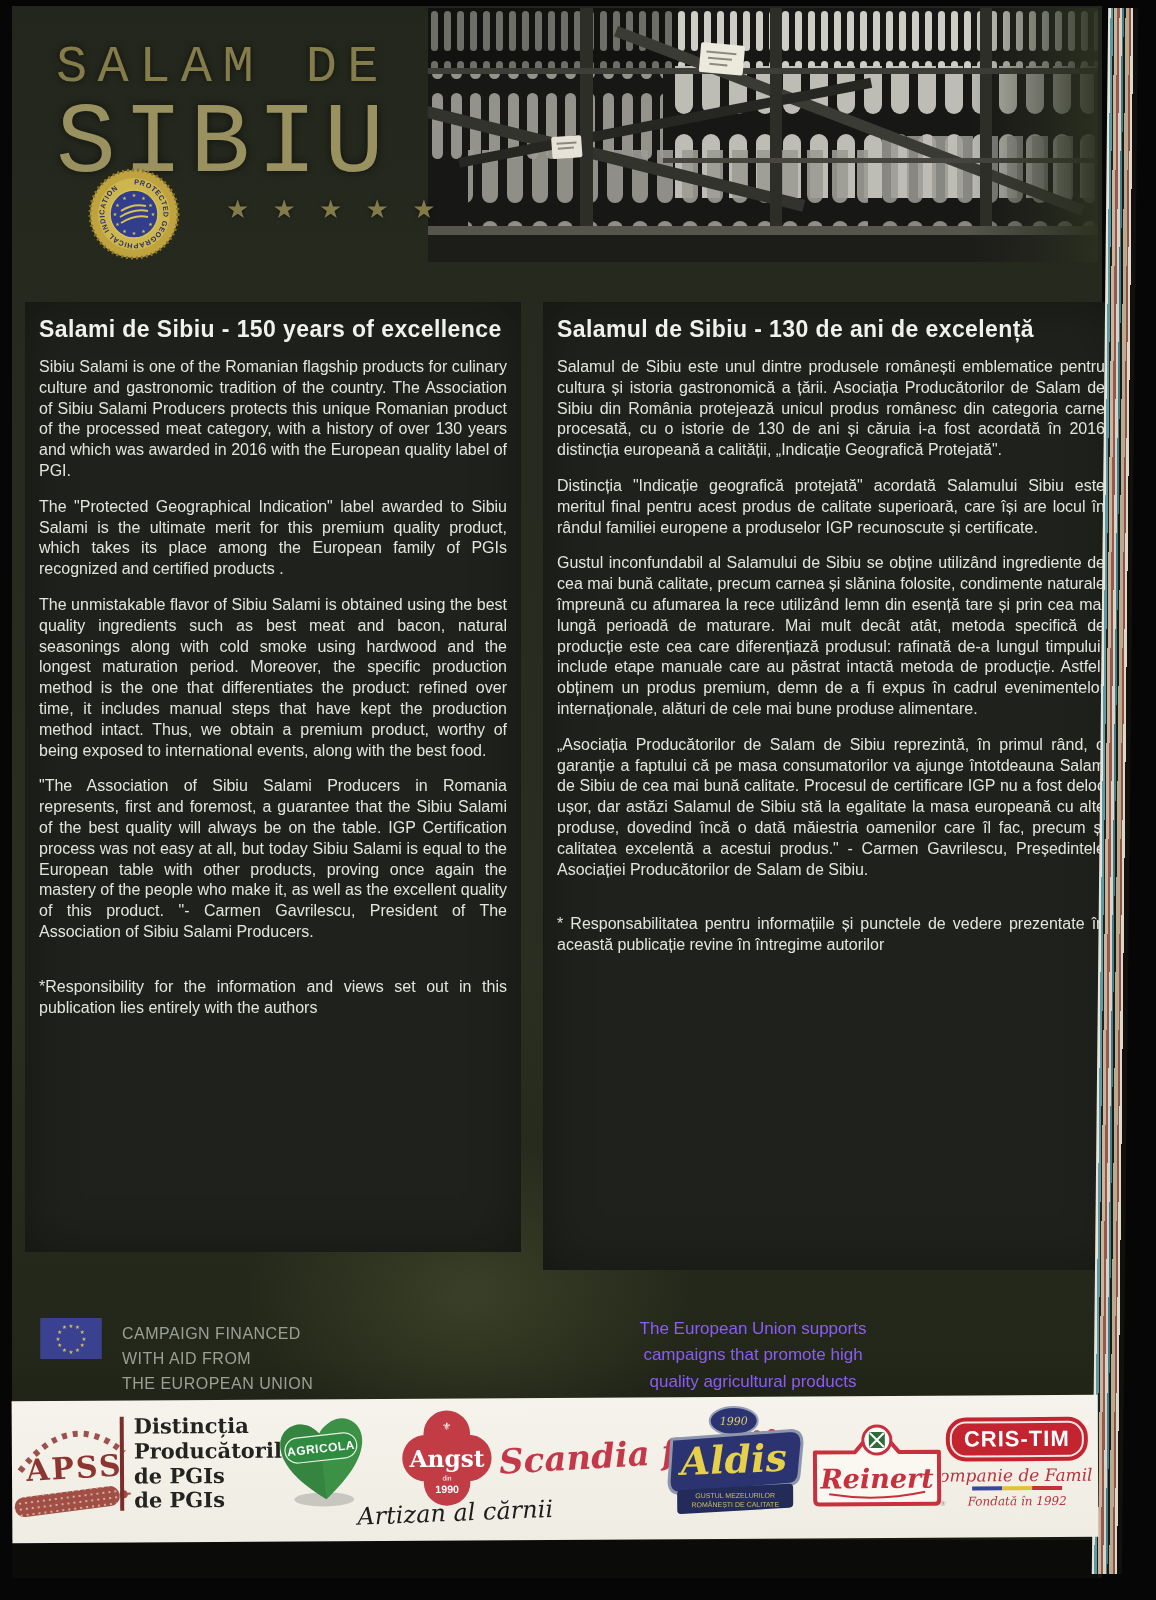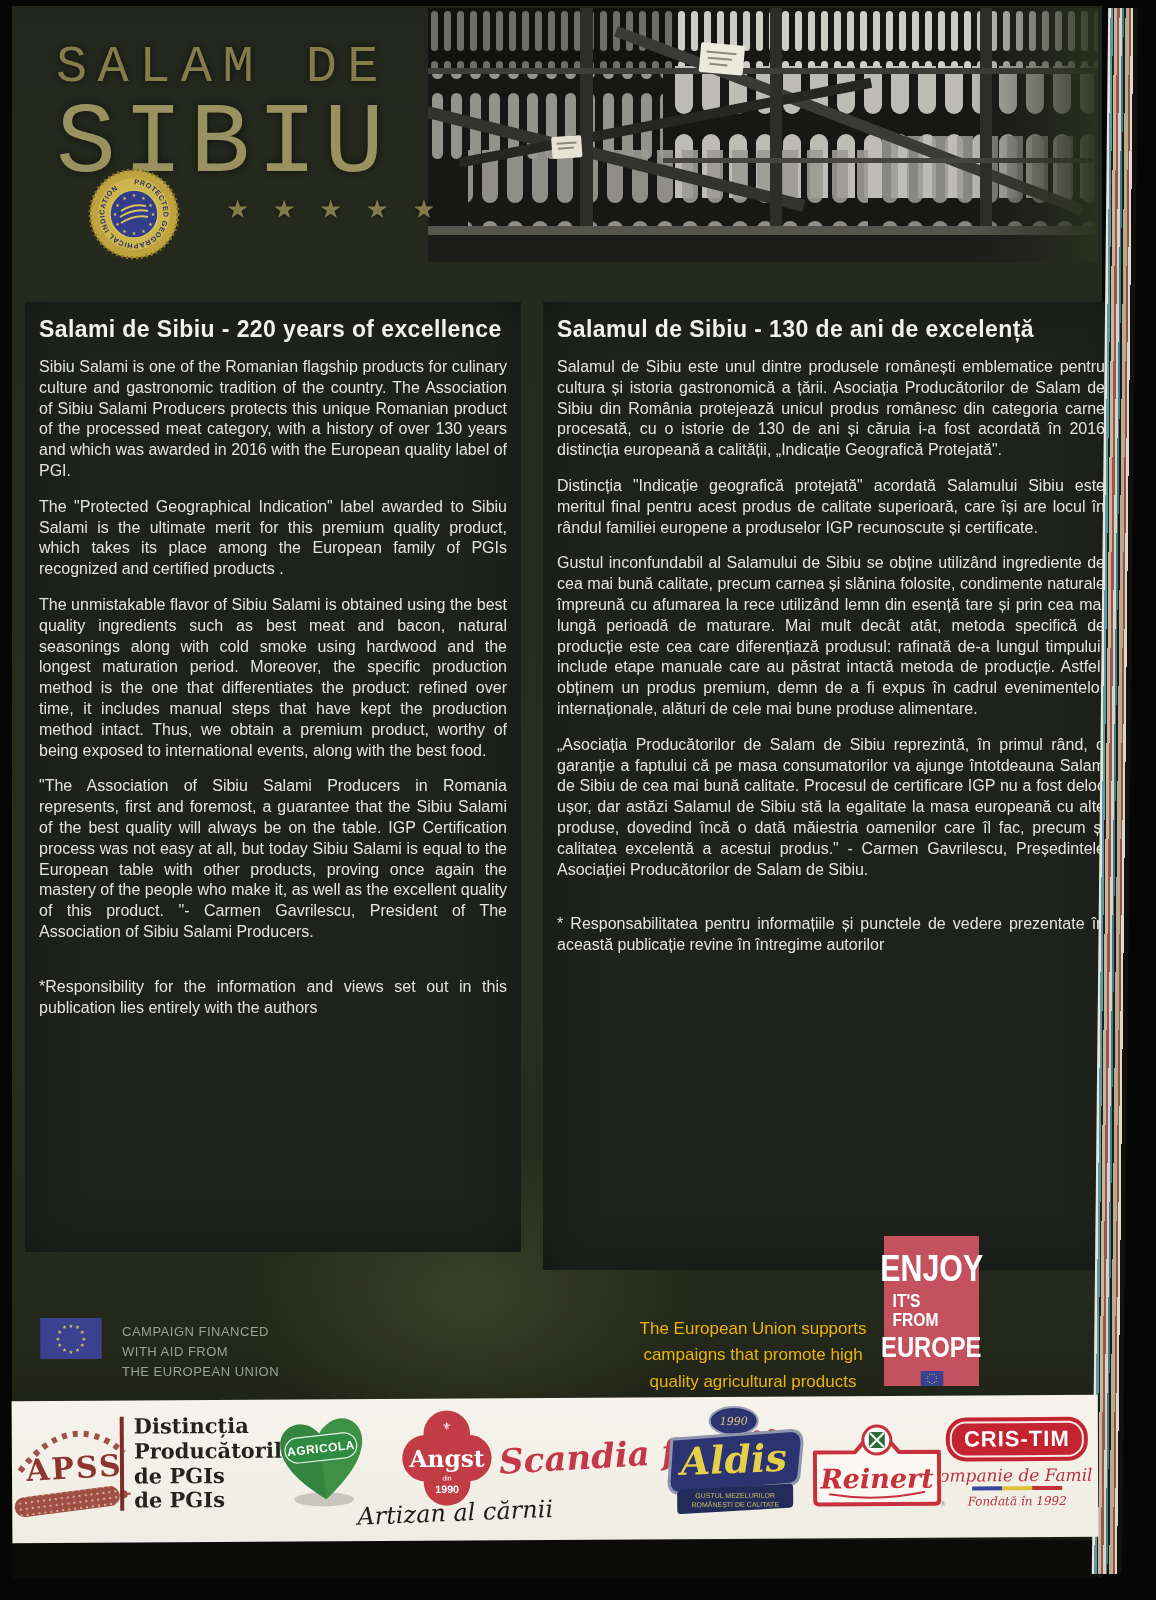--- a/index.html
+++ b/index.html
@@ -24,24 +24,24 @@
   .star-row{position:absolute;left:226px;top:194px;font-size:26px;letter-spacing:8px;color:#837a4a;
     text-shadow:0 0 4px rgba(0,0,0,.5);}
   .col{position:absolute;background:#1f221c;box-shadow:inset 0 0 50px rgba(0,0,0,.38);
     padding:12px 14px;box-sizing:border-box;color:#e4e4df;}
   .col-en{left:25px;top:302px;width:496px;min-height:950px;}
   .col-ro{left:543px;top:302px;width:576px;min-height:968px;}
   .col h2{margin:2px 0 14px 0;font-size:23px;letter-spacing:.4px;color:#f1f1ed;}
   .col p{margin:0 0 15px 0;font-size:16px;line-height:1.3;text-align:justify;}
   .footnote{margin-top:34px !important;text-align:center;}
   .eu-flag{position:absolute;left:40px;top:1318px;width:62px;height:41px;}
-  .campaign{position:absolute;left:122px;top:1322px;font-size:13px;line-height:1.55;
+  .campaign{position:absolute;left:122px;top:1322px;font-size:16px;line-height:1.55;
     letter-spacing:.5px;color:#9aa094;white-space:pre-line;}
   .support{position:absolute;left:598px;top:1316px;width:310px;font-size:17px;line-height:1.55;
-    color:#eab308;text-align:center;white-space:pre-line;}
+    color:#8b5cf6;text-align:center;white-space:pre-line;}
   .enjoy{position:absolute;left:884px;top:1236px;width:95px;height:150px;background:#c4515e;
     display:flex;flex-direction:column;align-items:center;justify-content:flex-start;
     padding-top:14px;box-sizing:border-box;z-index:5;}
   .enjoy span{display:block;color:#fff;font-weight:bold;transform:scaleX(.82);line-height:1;}
   .enjoy .e1{font-size:37px;}
   .enjoy .e2{font-size:19px;margin-top:4px;}
   .enjoy .e3{font-size:29px;margin-top:4px;}
   .enjoy svg{margin-top:9px;}
   .footer-band{position:absolute;left:12px;top:1398px;width:1086px;height:142px;
     background:linear-gradient(180deg,#f6f3ec,#efece3);transform:rotate(-.35deg);z-index:4;}
@@ -164,21 +164,21 @@
     <g stroke="#d6c25a" stroke-width="2" fill="none">
       <path d="M35 45 q12 -8 25 -5"></path>
         <path d="M34 51 q14 -9 28 -6"></path>
         <path d="M35 57 q14 -9 27 -6"></path>
     </g>
   </svg>
 
   <div class="star-row">★ ★ ★ ★ ★</div>
 
   <div class="col col-en">
-    <h2>Salami de Sibiu - 220 years of excellence</h2>
+    <h2>Salami de Sibiu - 150 years of excellence</h2>
     <p>Sibiu Salami is one of the Romanian flagship products for culinary culture and gastronomic tradition of the country. The Association of Sibiu Salami Producers protects this unique Romanian product of the processed meat category, with a history of over 130 years and which was awarded in 2016 with the European quality label of PGI.</p>
     <p>The "Protected Geographical Indication" label awarded to Sibiu Salami is the ultimate merit for this premium quality product, which takes its place among the European family of PGIs recognized and certified products .</p>
     <p>The unmistakable flavor of Sibiu Salami is obtained using the best quality ingredients such as best meat and bacon, natural seasonings along with cold smoke using hardwood and the longest maturation period. Moreover, the specific production method is the one that differentiates the product: refined over time, it includes manual steps that have kept the production method intact. Thus, we obtain a premium product, worthy of being exposed to international events, along with the best food.</p>
     <p>"The Association of Sibiu Salami Producers in Romania represents, first and foremost, a guarantee that the Sibiu Salami of the best quality will always be on the table. IGP Certification process was not easy at all, but today Sibiu Salami is equal to the European table with other products, proving once again the mastery of the people who make it, as well as the excellent quality of this product. "- Carmen Gavrilescu, President of The Association of Sibiu Salami Producers.</p>
     <p class="footnote">*Responsibility for the information and views set out in this publication lies entirely with the authors</p>
   </div>
 
   <div class="col col-ro">
     <h2>Salamul de Sibiu - 130 de ani de excelență</h2>
     <p>Salamul de Sibiu este unul dintre produsele românești emblematice pentru cultura și istoria gastronomică a țării. Asociația Producătorilor de Salam de Sibiu din România protejează unicul produs românesc din categoria carne procesată, cu o istorie de 130 de ani și căruia i-a fost acordată în 2016 distincția europeană a calității, „Indicație Geografică Protejată".</p>
@@ -192,29 +192,20 @@
     <rect width="90" height="60" fill="#3a4190"></rect>
       <use href="#eu-stars-g"></use>
   </svg>
   <div class="campaign">CAMPAIGN FINANCED
 WITH AID FROM
 THE EUROPEAN UNION</div>
   <div class="support">The European Union supports
 campaigns that promote high
 quality agricultural products</div>
 
-  <div class="enjoy">
-    <span class="e1">ENJOY</span>
-    <span class="e2">IT'S FROM</span>
-    <span class="e3">EUROPE</span>
-    <svg width="42" height="28" viewBox="0 0 90 60">
-      <rect width="90" height="60" fill="#3a4190"></rect>
-        <use href="#eu-stars-g"></use>
-    </svg>
-  </div>
 
   <div class="footer-band">
 
     <svg class="fb" style="left:0;top:4px" width="120" height="118" viewBox="0 0 120 118">
       <defs>
           <pattern id="spk" width="6" height="6" patternUnits="userSpaceOnUse">
             <circle cx="2" cy="2" r="1.1" fill="#ead9c8"></circle>
           </pattern>
         </defs>
       <path d="M8 66 Q58 2 112 48" stroke="#8d3530" stroke-width="6" stroke-dasharray="5 6" fill="none" opacity="0.85"></path>

